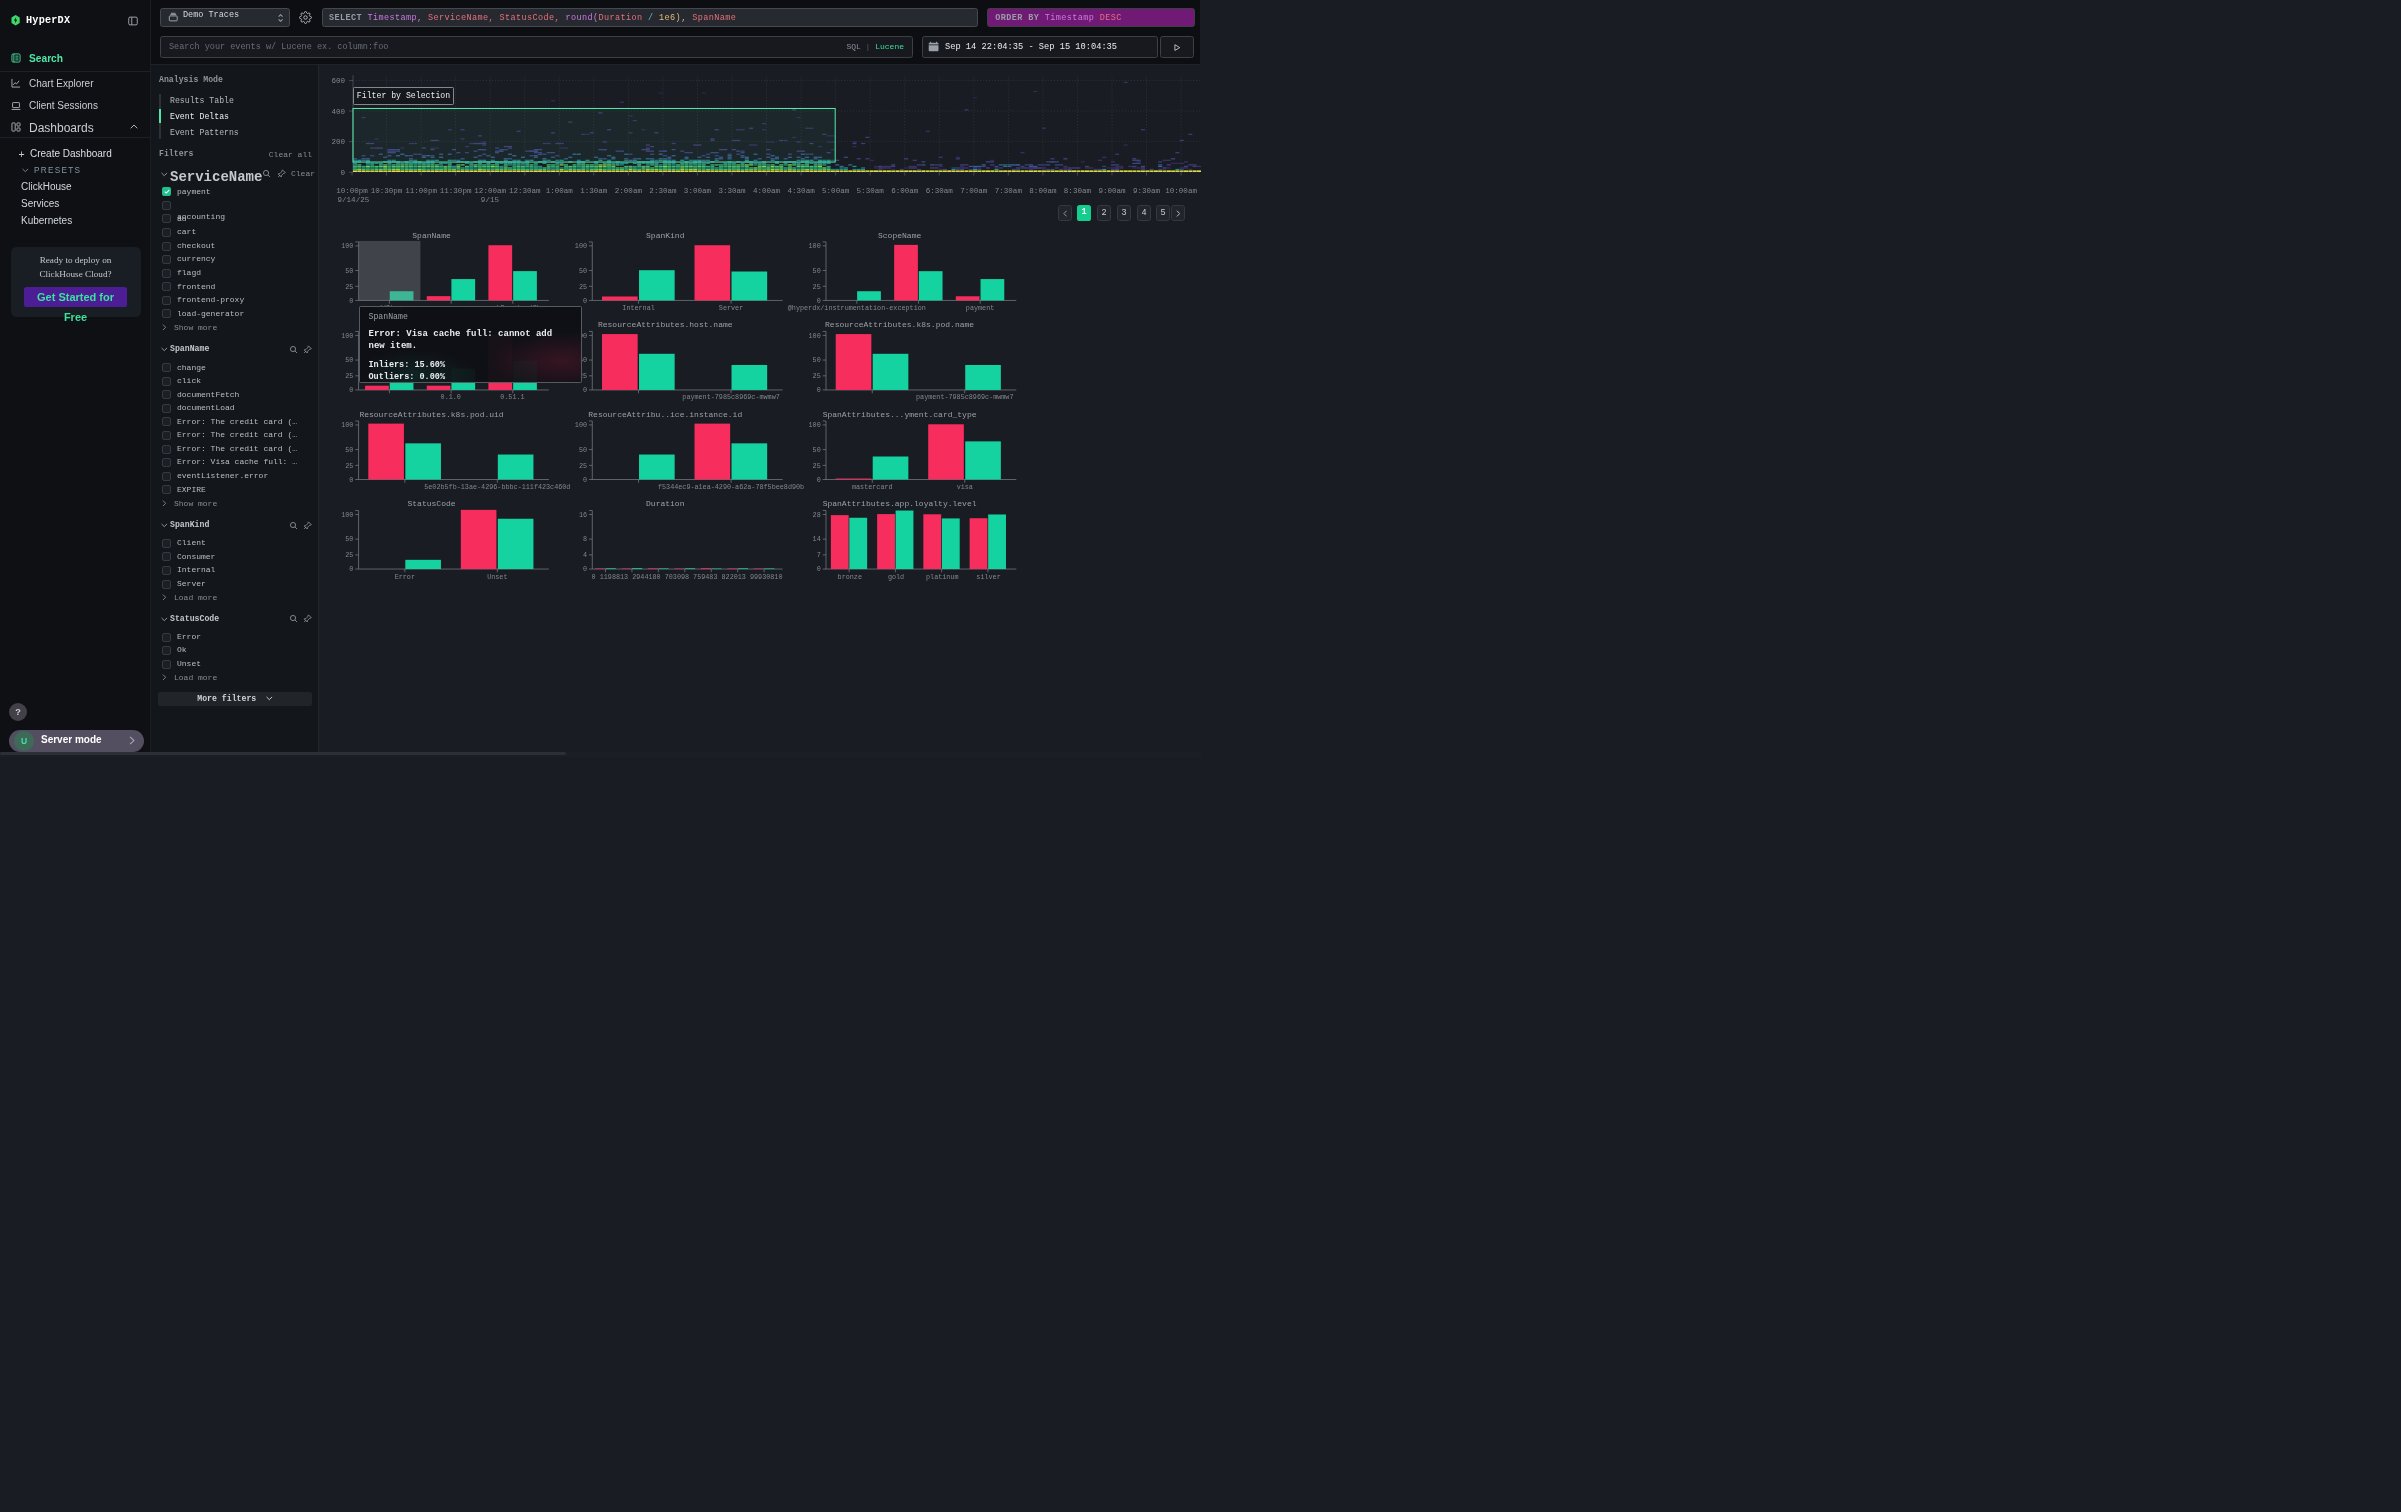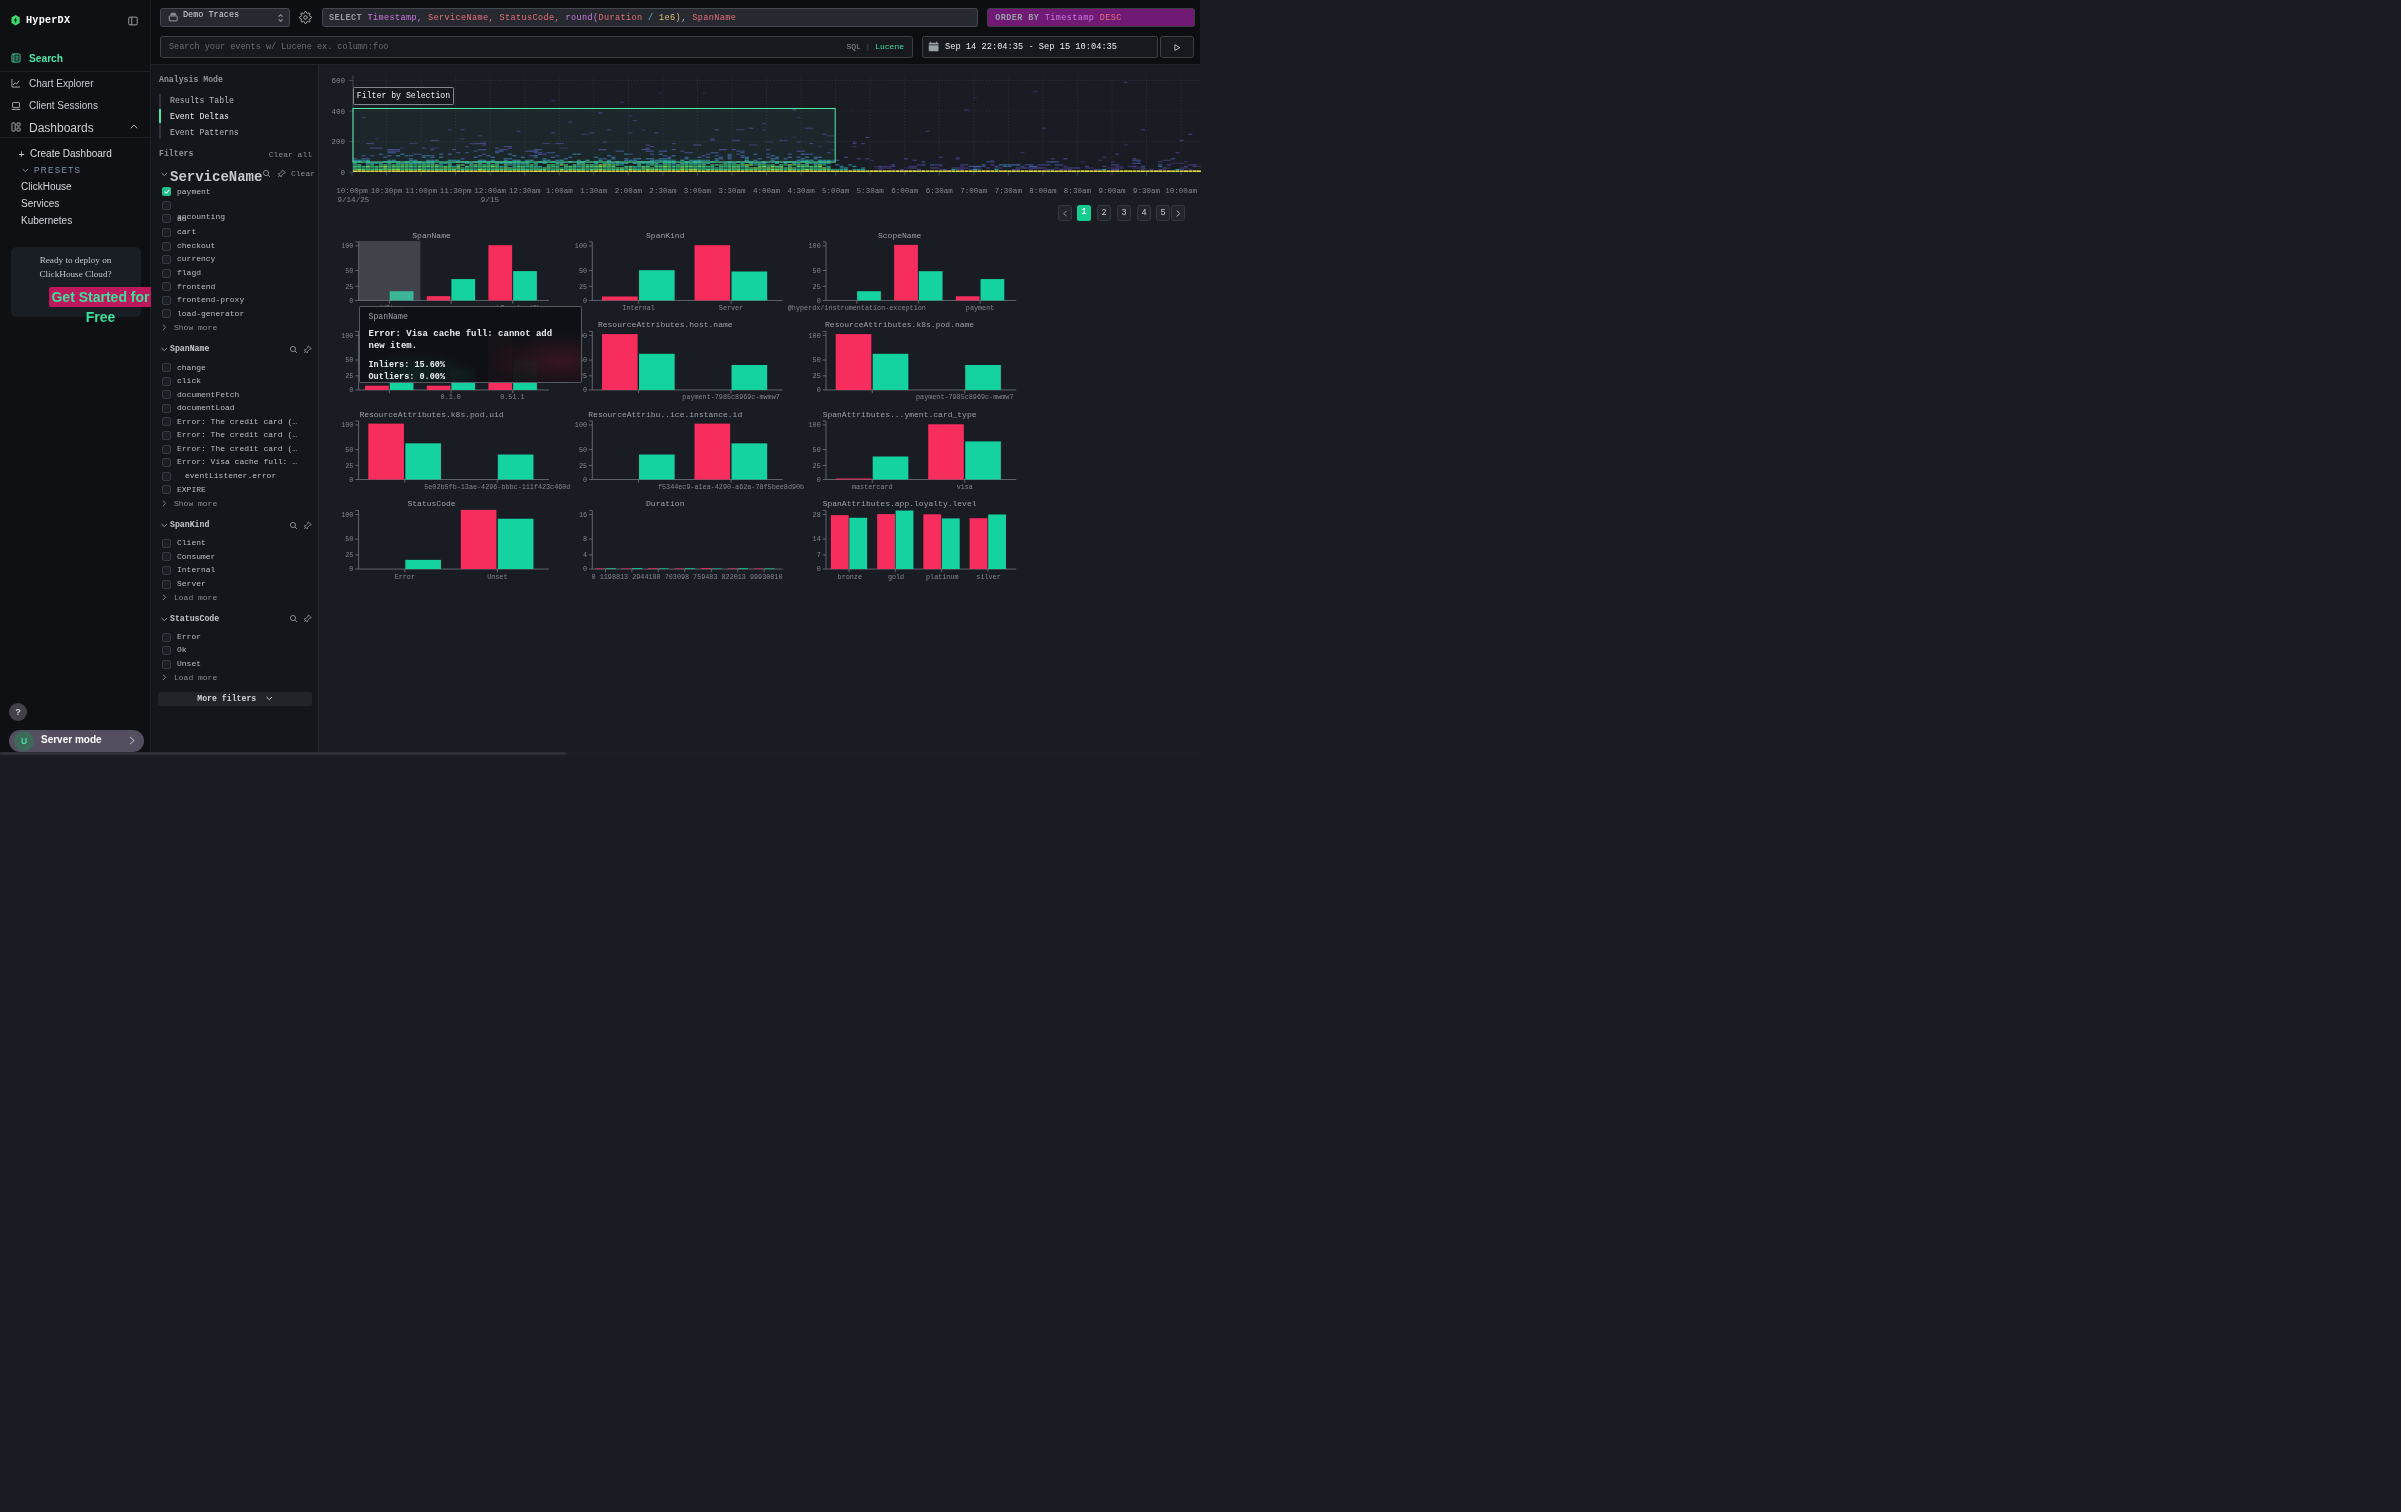--- a/index.html
+++ b/index.html
@@ -76,21 +76,21 @@
 <div class="abs" style="left:30px;top:148px;font-family:'Liberation Sans', sans-serif;font-size:10px;color:#dbdfe4;">Create Dashboard</div>
 <svg class="abs" style="left:22px;top:168px" width="6.6" height="4.6" viewBox="0 0 12 8" fill="none" stroke="#7f92a8" stroke-width="1.6">
       <path d="M1 1.5 L6 6.5 L11 1.5"></path>
     </svg>
 <div class="abs" style="left:34px;top:166px;font-family:'Liberation Sans', sans-serif;font-size:8.2px;color:#8396ab;letter-spacing:1.3px;">PRESETS</div>
 <div class="abs" style="left:21px;top:181px;font-family:'Liberation Sans', sans-serif;font-size:10px;color:#d4d8dd;">ClickHouse</div>
 <div class="abs" style="left:21px;top:198px;font-family:'Liberation Sans', sans-serif;font-size:10px;color:#d4d8dd;">Services</div>
 <div class="abs" style="left:21px;top:215px;font-family:'Liberation Sans', sans-serif;font-size:10px;color:#d4d8dd;">Kubernetes</div>
 <div class="abs" style="left:10.5px;top:247px;width:130px;height:70px;background:#191d24;border-radius:5.3px;"></div>
 <div class="abs" style="left:10.5px;top:253px;width:130px;text-align:center;font-family:Liberation Serif, serif;font-size:9.2px;color:#c2c8ce;line-height:14px;">Ready to deploy on<br>ClickHouse Cloud?</div>
-<div class="abs" style="left:24px;top:287px;width:103px;height:20px;background:#be185d;border-radius:2.6px;text-align:center;line-height:20px;font-family:'Liberation Sans', sans-serif;font-size:14px;font-weight:bold;color:#3ae29b;margin-left:25px;">Get Started for Free</div>
+<div class="abs" style="left:24px;top:287px;width:103px;height:20px;background:#4c1d95;border-radius:2.6px;text-align:center;line-height:20px;font-family:'Liberation Sans', sans-serif;font-size:11px;font-weight:bold;color:#3ae29b;">Get Started for Free</div>
 <div class="abs" style="left:9px;top:703px;width:18px;height:18px;border-radius:50%;background:#434049;text-align:center;line-height:18px;font-family:'Liberation Sans', sans-serif;font-size:9.2px;font-weight:bold;color:#c9ced3;">?</div>
 <div class="abs" style="left:8.5px;top:730px;width:135px;height:22px;border-radius:11.2px;background:#544f60;"></div>
 <div class="abs" style="left:14px;top:731px;width:20px;height:20px;border-radius:50%;background:#3d6a59;text-align:center;line-height:20px;font-family:'Liberation Sans', sans-serif;font-size:8.5px;font-weight:bold;color:#41e0a5;">U</div>
 <div class="abs" style="left:41px;top:734px;font-family:'Liberation Sans', sans-serif;font-size:10px;font-weight:bold;color:#ffffff;">Server mode</div>
 <svg class="abs" style="left:129px;top:736px" width="6" height="9.2" viewBox="0 0 9 14" fill="none" stroke="#a7acb3" stroke-width="1.6">
       <path d="M1.5 1.5 L7.5 7 L1.5 12.5"></path>
     </svg>
 <div class="abs" style="left:151px;top:65px;width:168px;height:691px;background:#13161b;border-right:0.7px solid #23262d;"></div>
 <div class="abs" style="left:159px;top:75px;font-size:8.2px;font-weight:bold;color:#8f959c;">Analysis Mode</div>
 <div class="abs" style="left:159px;top:94px;width:1.6px;height:45px;background:#2e3238;"></div>
@@ -162,21 +162,21 @@
 <div class="abs" style="left:177px;top:403px;font-size:8px;color:#b9bfc5;white-space:pre;">documentLoad</div>
 <div class="abs" style="left:162px;top:417px;width:8.5px;height:8.5px;border-radius:2px;background:#1c2026;border:0.7px solid #363b42;"></div>
 <div class="abs" style="left:177px;top:417px;font-size:8px;color:#b9bfc5;white-space:pre;">Error: The credit card (…</div>
 <div class="abs" style="left:162px;top:431px;width:8.5px;height:8.5px;border-radius:2px;background:#1c2026;border:0.7px solid #363b42;"></div>
 <div class="abs" style="left:177px;top:430px;font-size:8px;color:#b9bfc5;white-space:pre;">Error: The credit card (…</div>
 <div class="abs" style="left:162px;top:445px;width:8.5px;height:8.5px;border-radius:2px;background:#1c2026;border:0.7px solid #363b42;"></div>
 <div class="abs" style="left:177px;top:444px;font-size:8px;color:#b9bfc5;white-space:pre;">Error: The credit card (…</div>
 <div class="abs" style="left:162px;top:458px;width:8.5px;height:8.5px;border-radius:2px;background:#1c2026;border:0.7px solid #363b42;"></div>
 <div class="abs" style="left:177px;top:457px;font-size:8px;color:#b9bfc5;white-space:pre;">Error: Visa cache full: …</div>
 <div class="abs" style="left:162px;top:472px;width:8.5px;height:8.5px;border-radius:2px;background:#1c2026;border:0.7px solid #363b42;"></div>
-<div class="abs" style="left:177px;top:471px;font-size:8px;color:#b9bfc5;white-space:pre;margin-left:8px;">eventListener.error</div>
+<div class="abs" style="left:177px;top:471px;font-size:8px;color:#b9bfc5;white-space:pre;">eventListener.error</div>
 <div class="abs" style="left:162px;top:485px;width:8.5px;height:8.5px;border-radius:2px;background:#1c2026;border:0.7px solid #363b42;"></div>
 <div class="abs" style="left:177px;top:485px;font-size:8px;color:#b9bfc5;white-space:pre;">EXPIRE</div>
 <svg class="abs" style="left:162px;top:500px" width="4.6" height="6.6" viewBox="0 0 8 12" fill="none" stroke="#878d94" stroke-width="1.6">
       <path d="M1.5 1 L6.5 6 L1.5 11"></path>
     </svg>
 <div class="abs" style="left:174px;top:499px;font-size:8px;color:#878d94;">Show more</div>
 <svg class="abs" style="left:161px;top:523px" width="6.6" height="4.6" viewBox="0 0 12 8" fill="none" stroke="#9aa0a7" stroke-width="1.7">
       <path d="M1 1.5 L6 6.5 L11 1.5"></path>
     </svg>
 <div class="abs" style="left:170px;top:520px;font-size:8.2px;font-weight:bold;color:#c3c9cf;">SpanKind</div>

